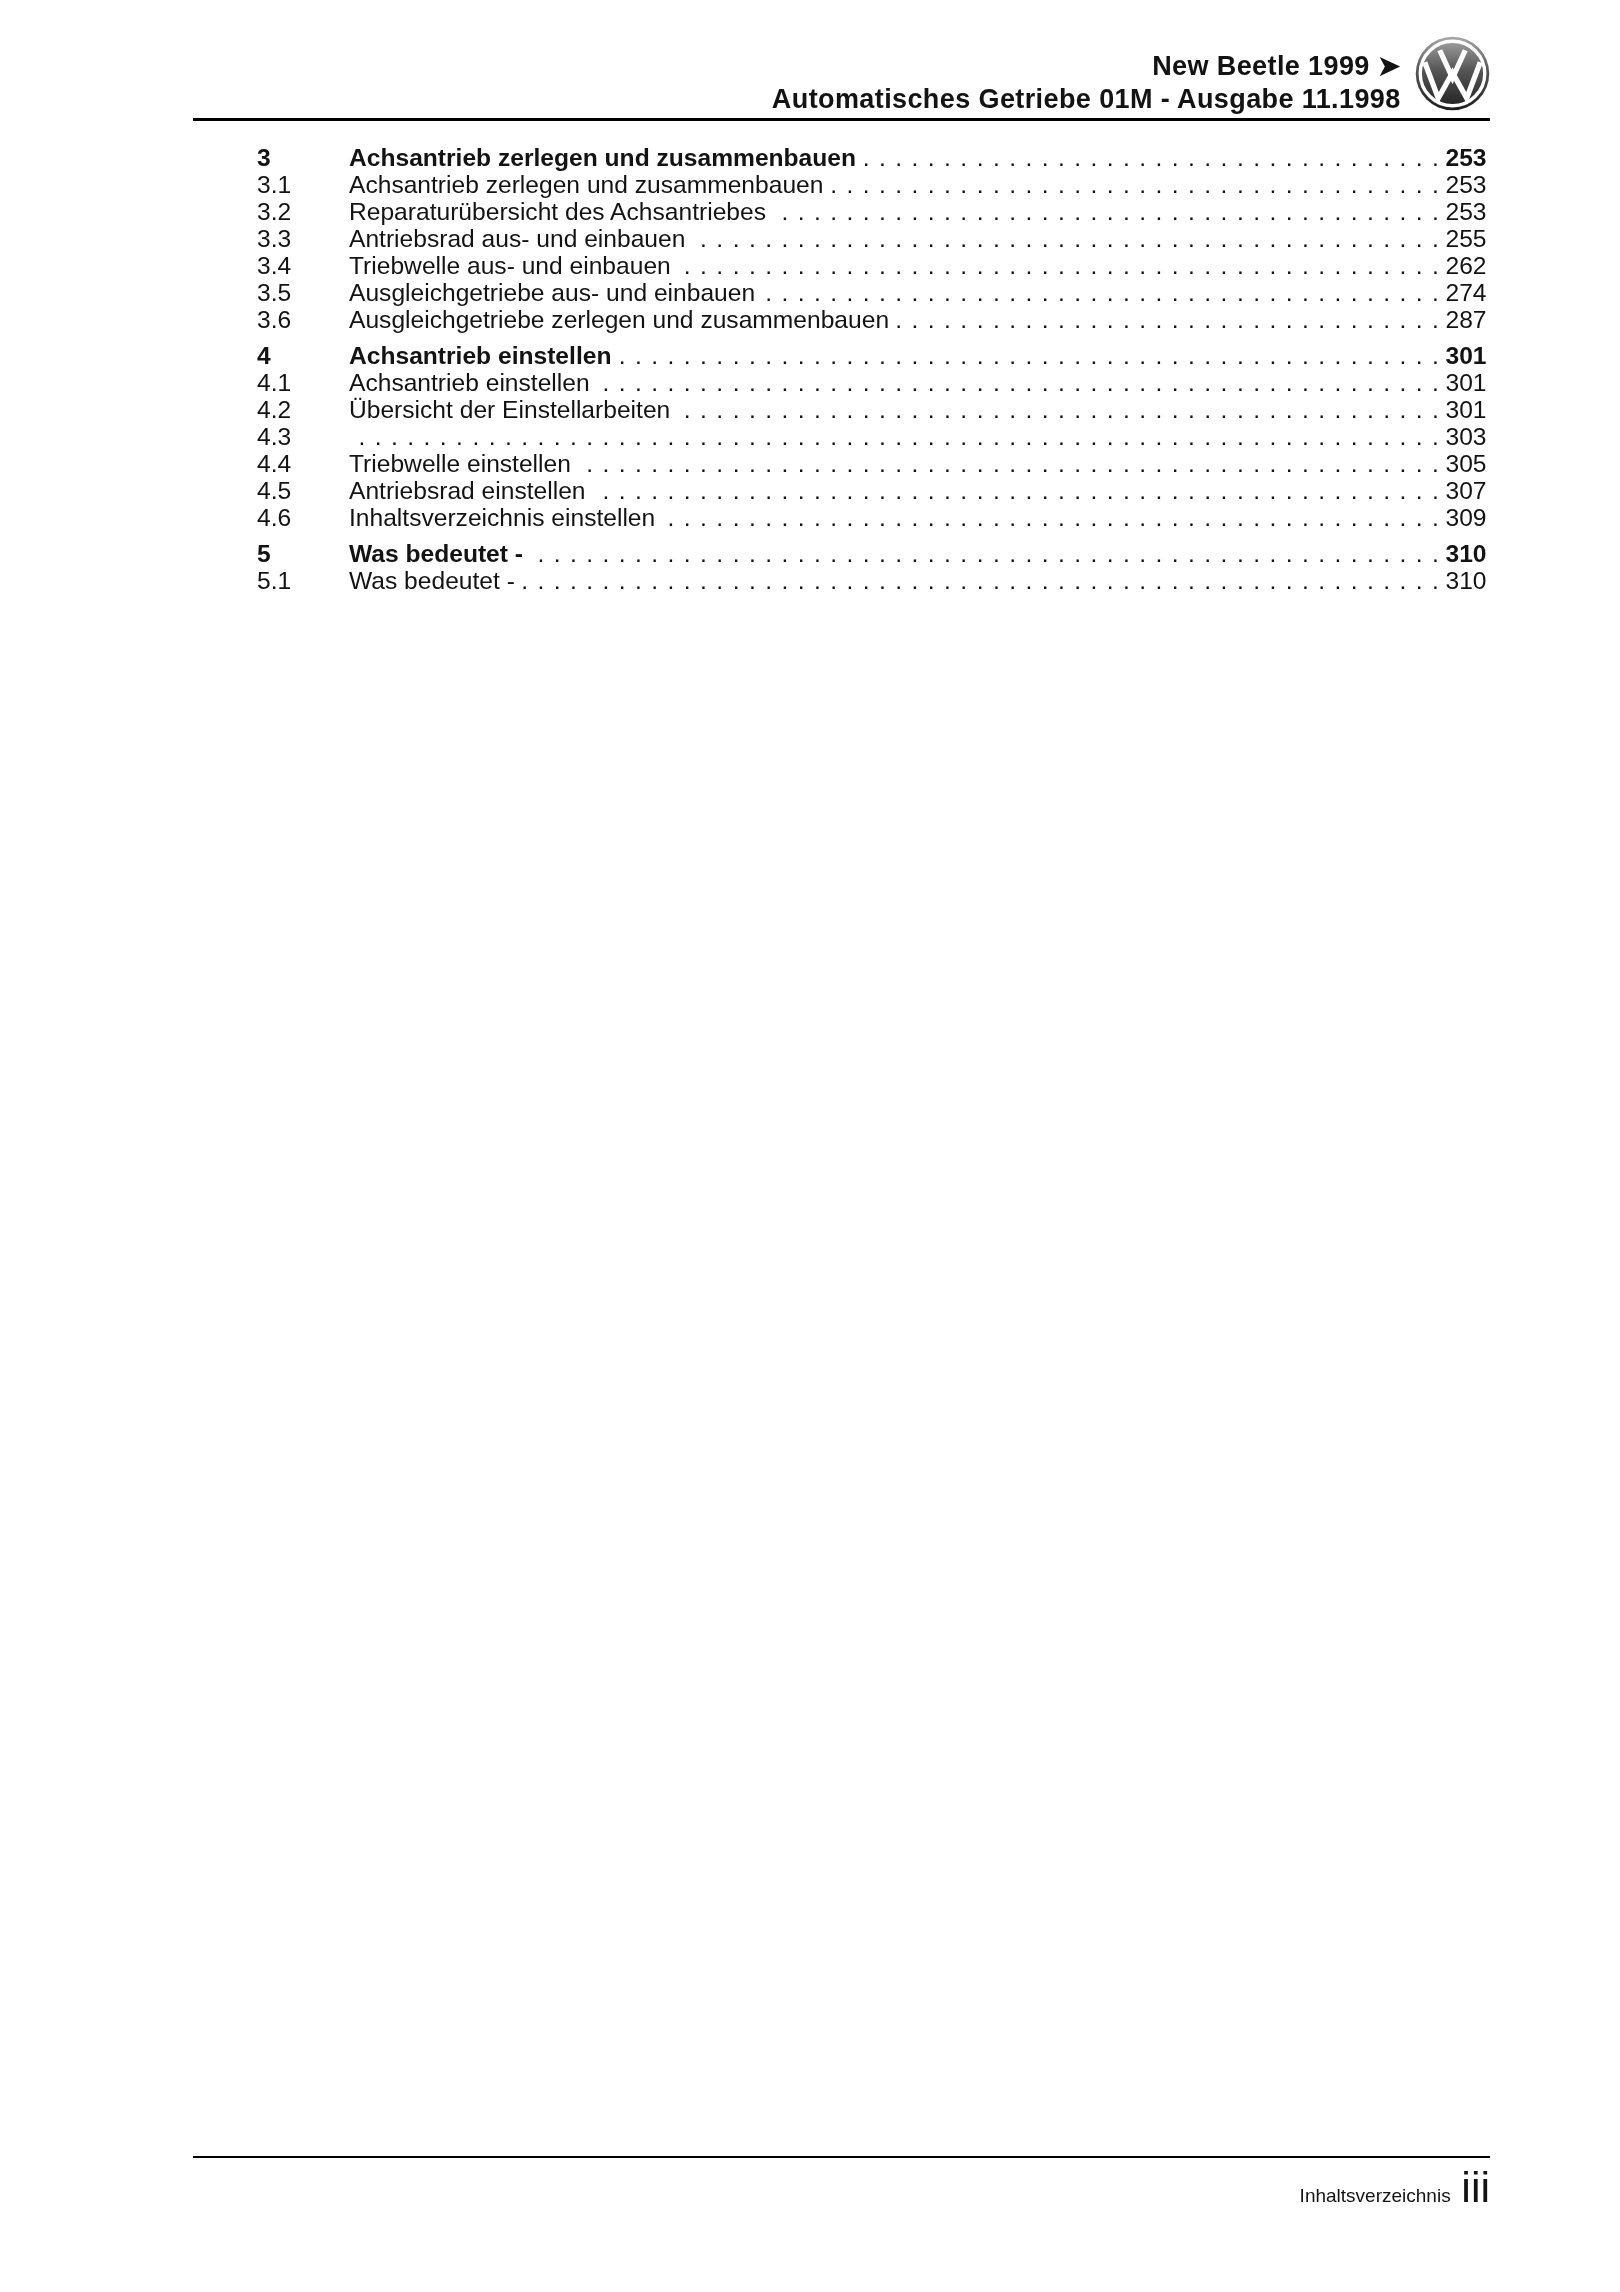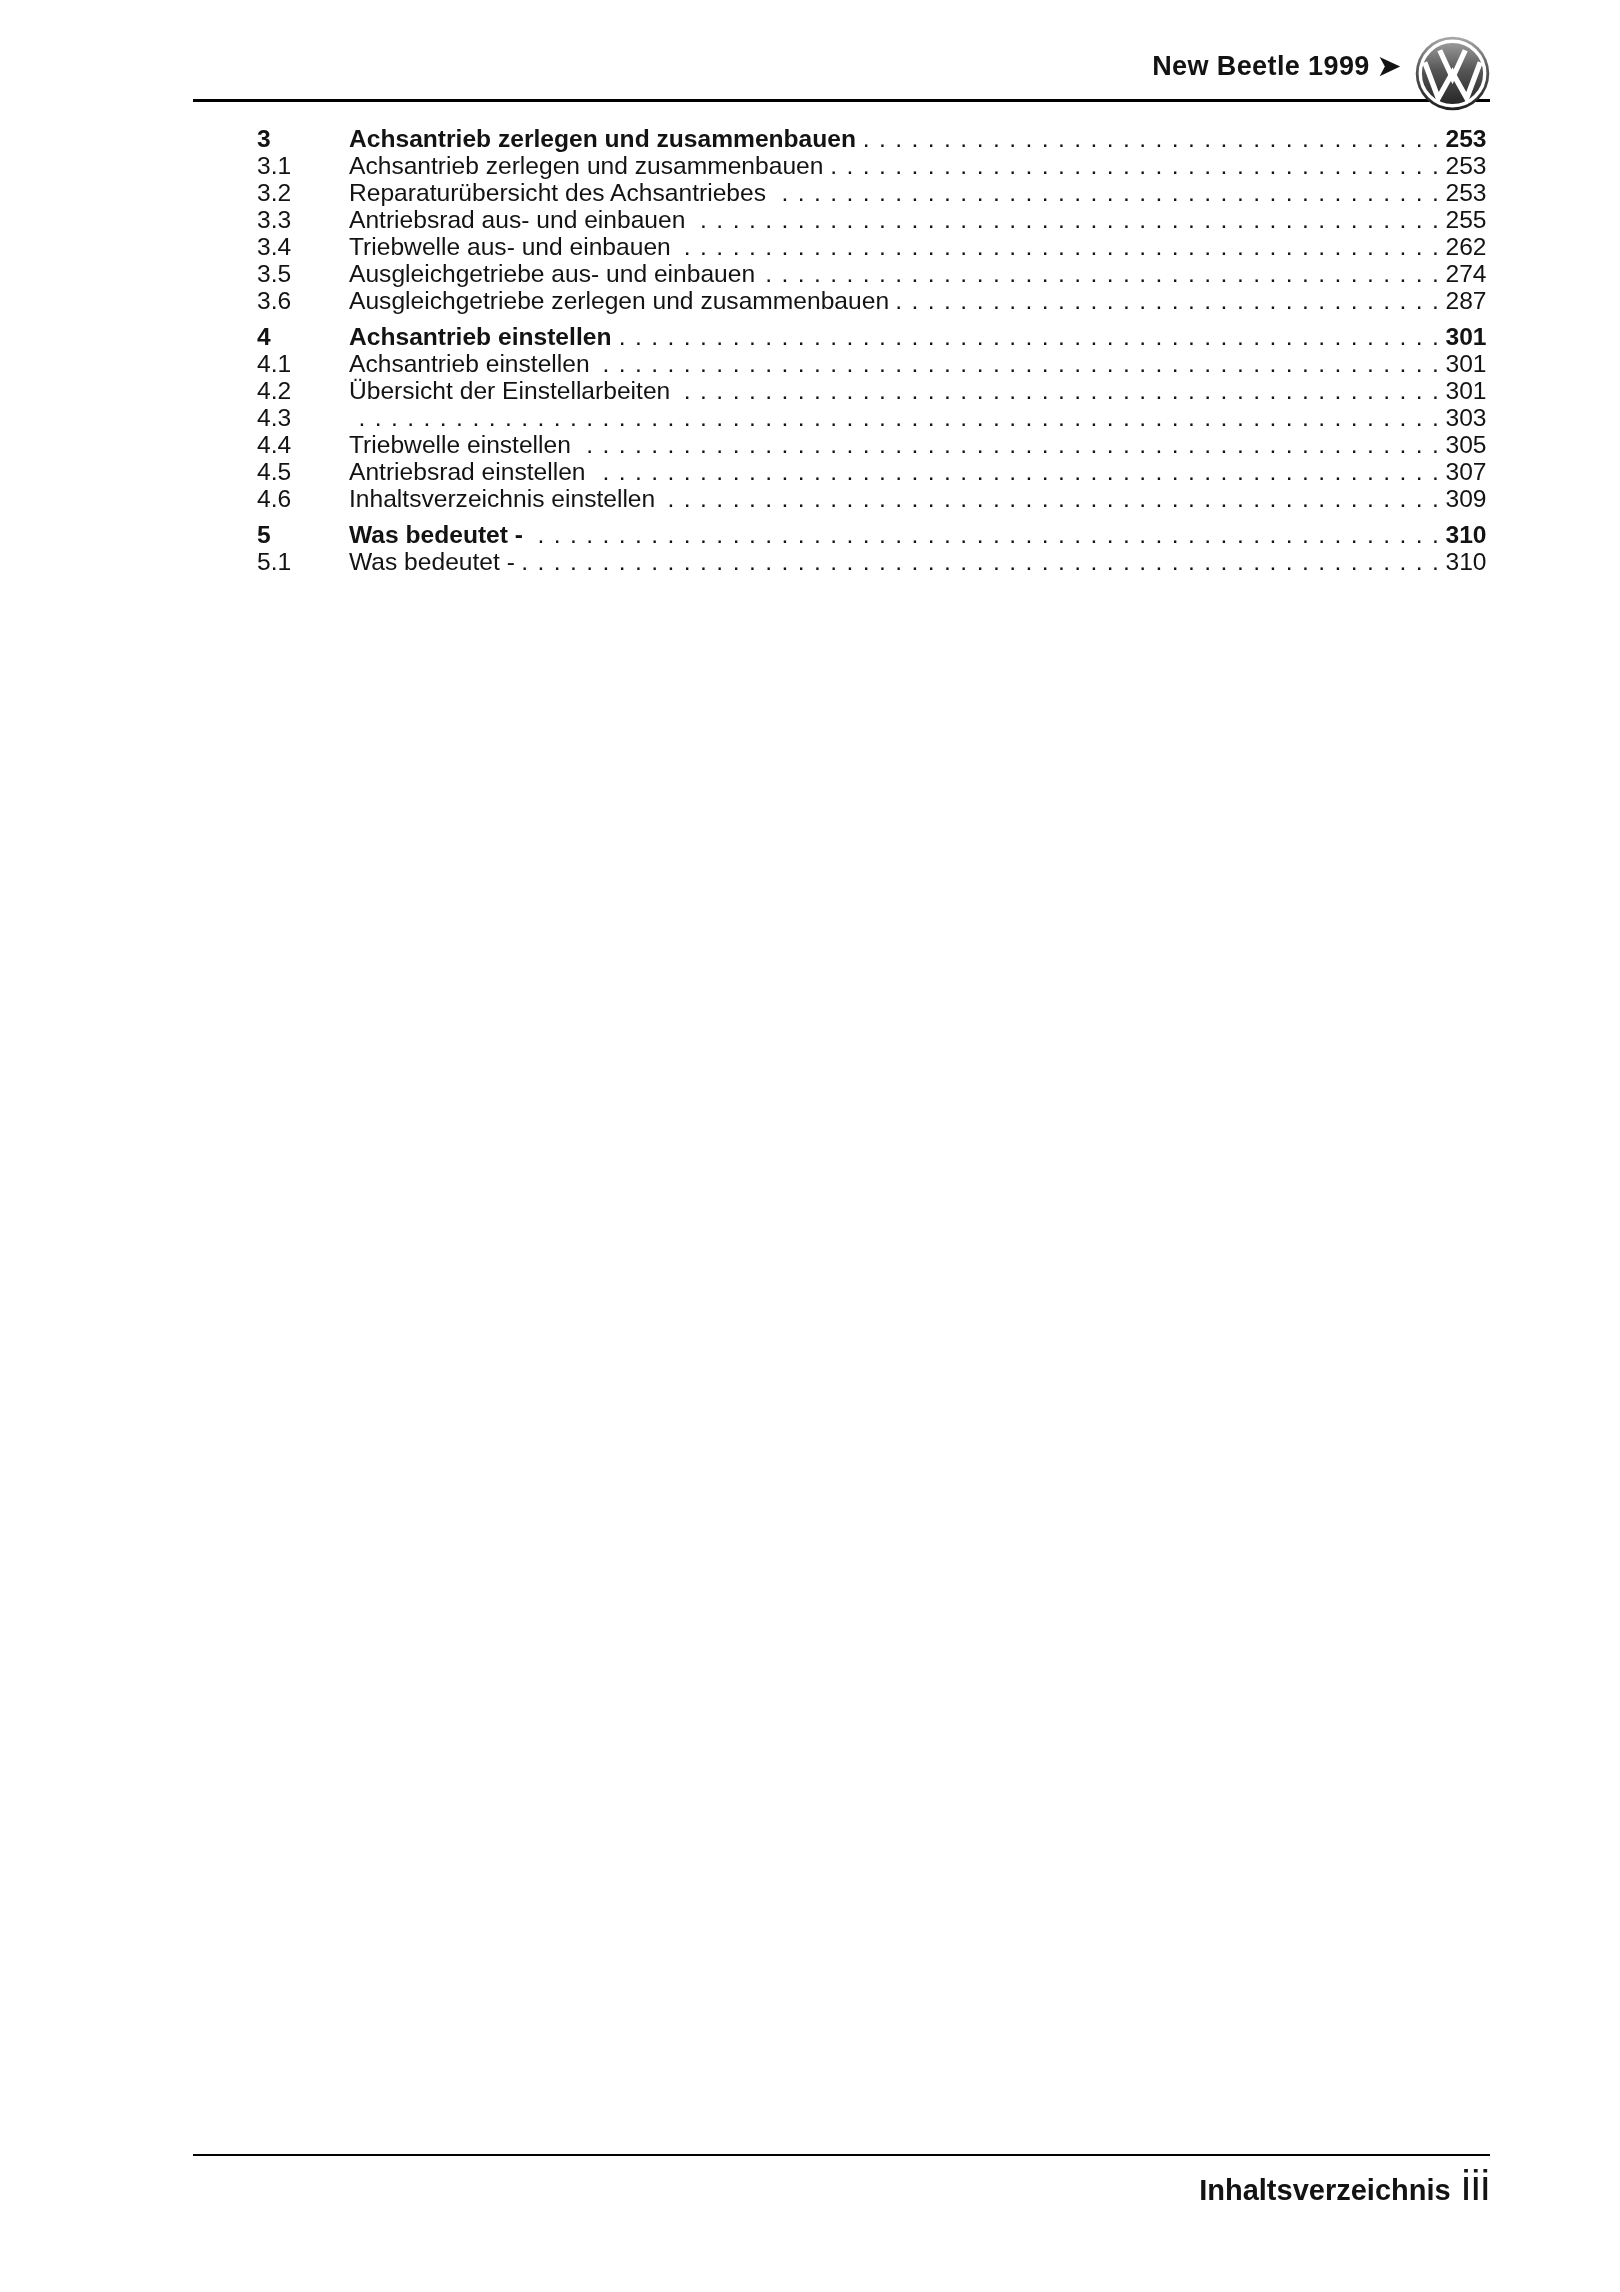--- a/index.html
+++ b/index.html
@@ -66,32 +66,33 @@
   
   .footer { position: absolute; left: 193px; right: 130px; bottom: 86px; }
   .footer-rule { border-top: 2.7px solid #000; }
   .footer-text {
     display: flex;
     justify-content: flex-end;
     align-items: baseline;
     gap: 10.7px;
     margin-top: 10.7px;
   }
-  .footer-label { font-size: 29px; font-weight: bold; }
+  .footer-label { font-size: 19px; }
   .footer-page  { font-size: 43px; line-height: 36px; }
 </style>
 </head>
 <body>
 
 <div class="page">
   <div class="content">
 
     <div class="header-row">
       <div class="header-text">
         <div>New Beetle 1999 ➤</div>
+        <div>Automatisches Getriebe 01M - Ausgabe 11.1998</div>
       </div>
       <div class="logo">
         <svg viewBox="0 0 100 100" aria-hidden="true">
           <defs>
             <linearGradient id="vwlg" x1="0" y1="0" x2="0" y2="1">
               <stop offset="0" stop-color="#a9a9a9"></stop>
               <stop offset="0.45" stop-color="#565656"></stop>
               <stop offset="1" stop-color="#1e1e1e"></stop>
             </linearGradient>
           </defs>

